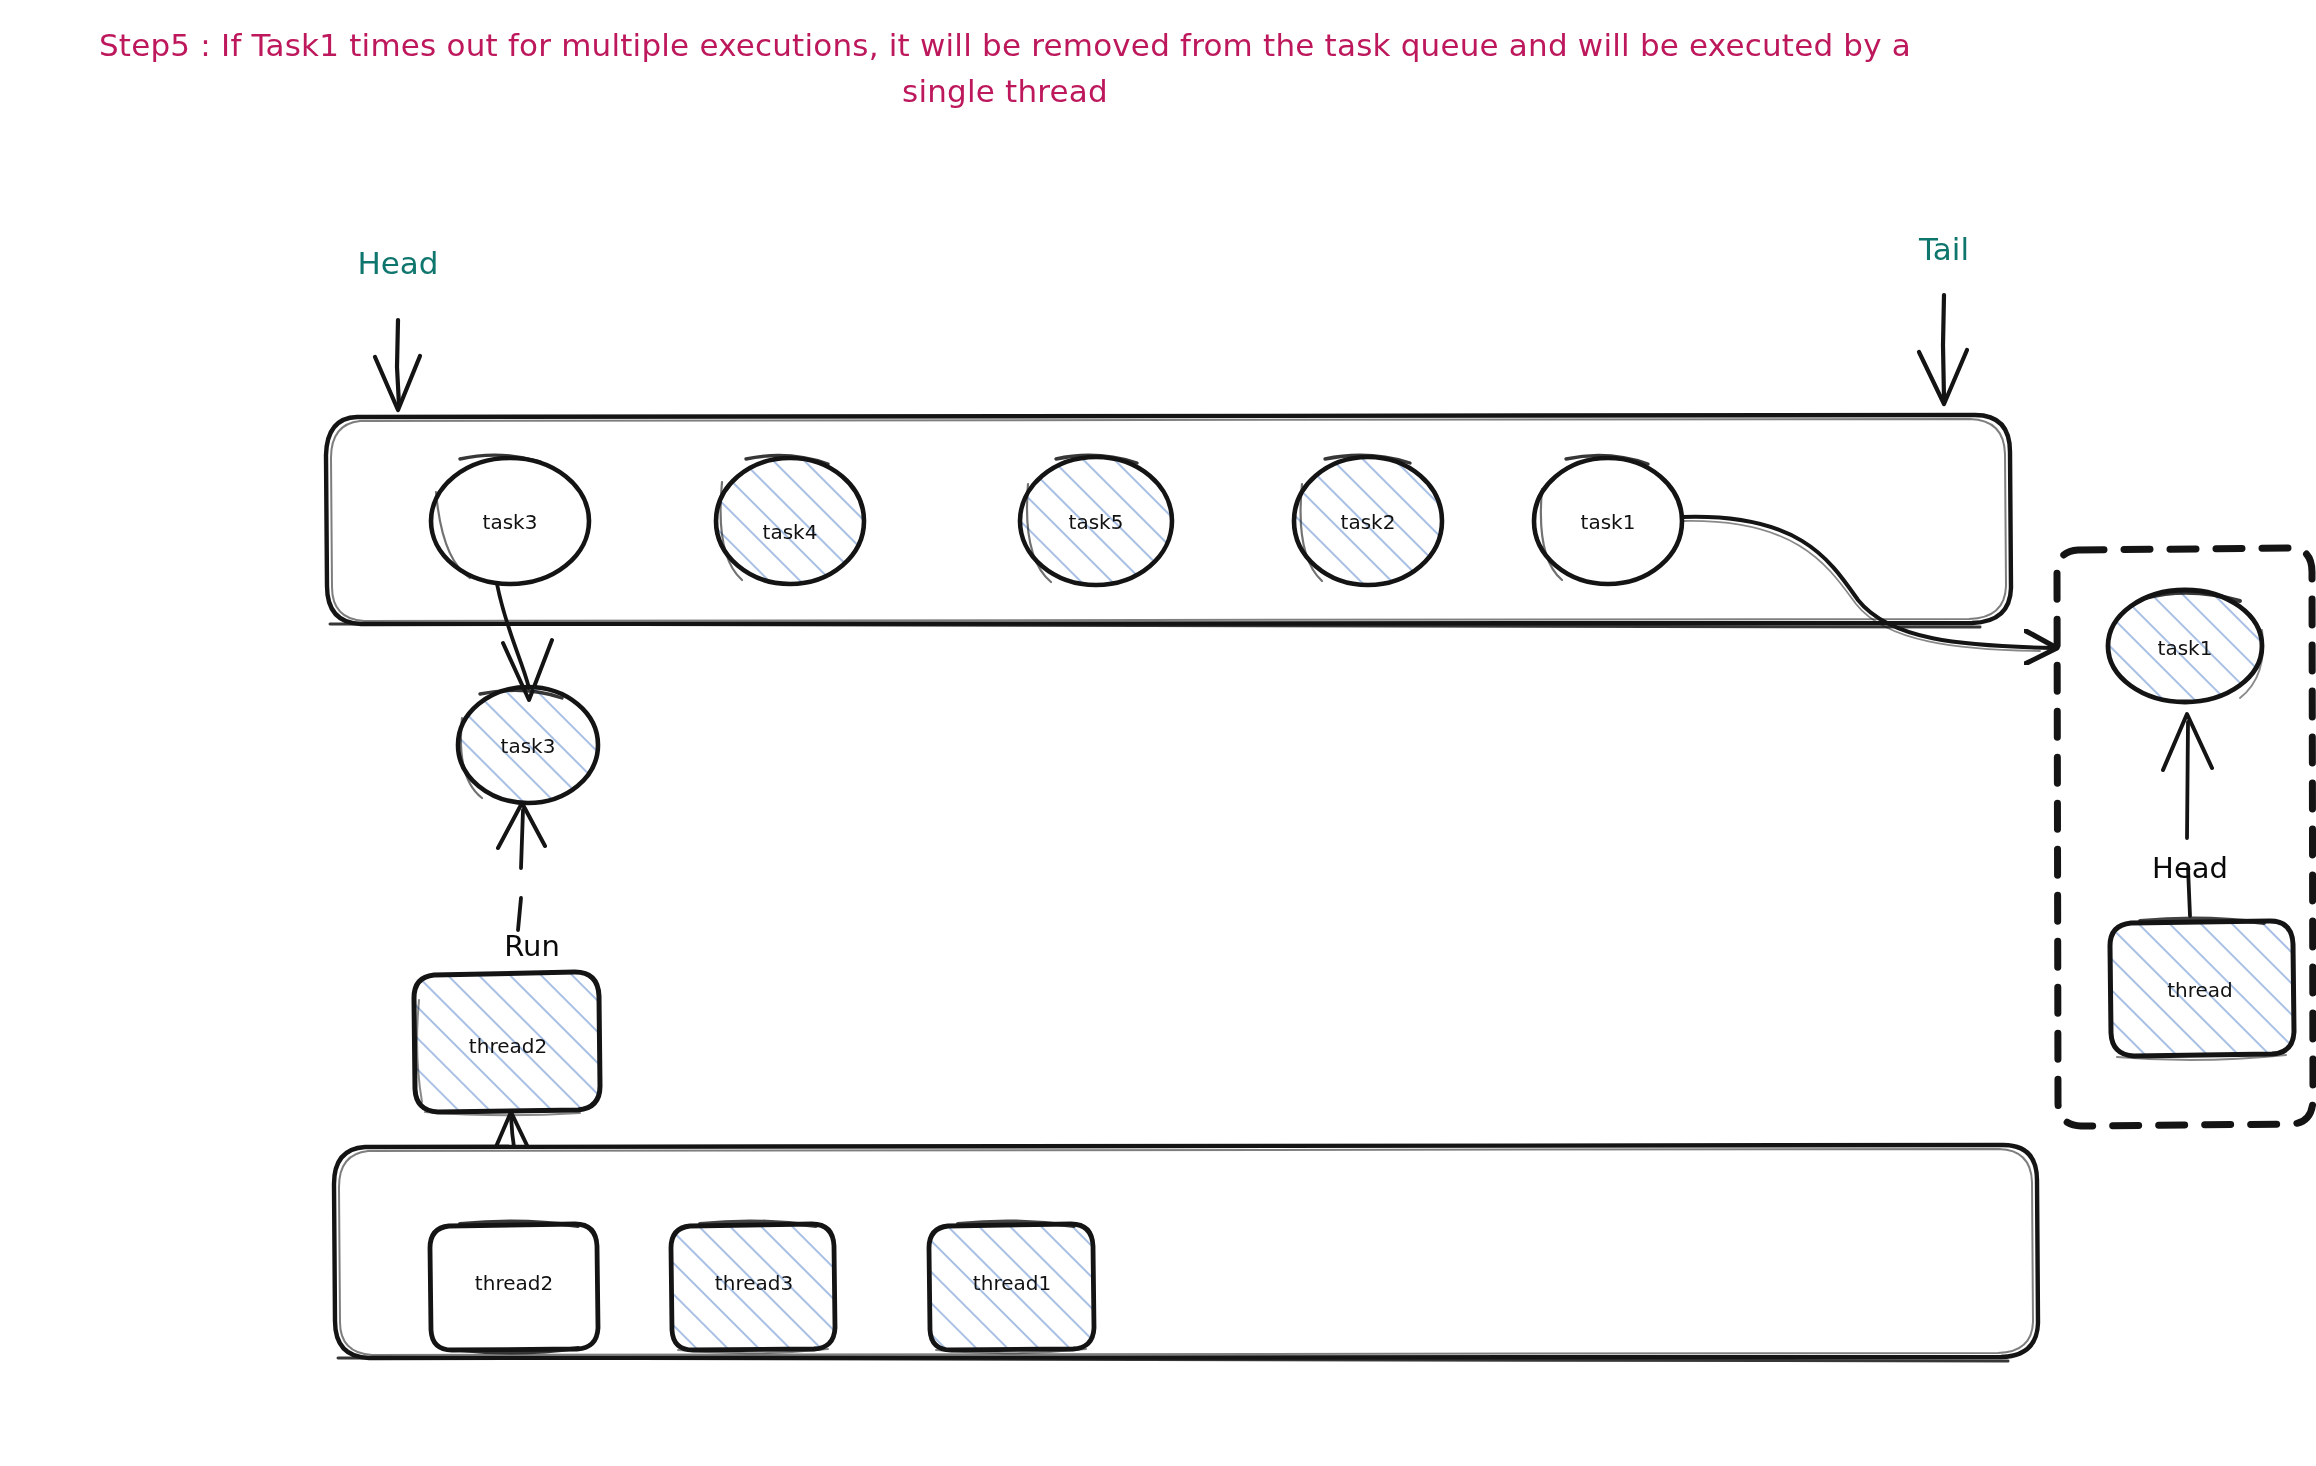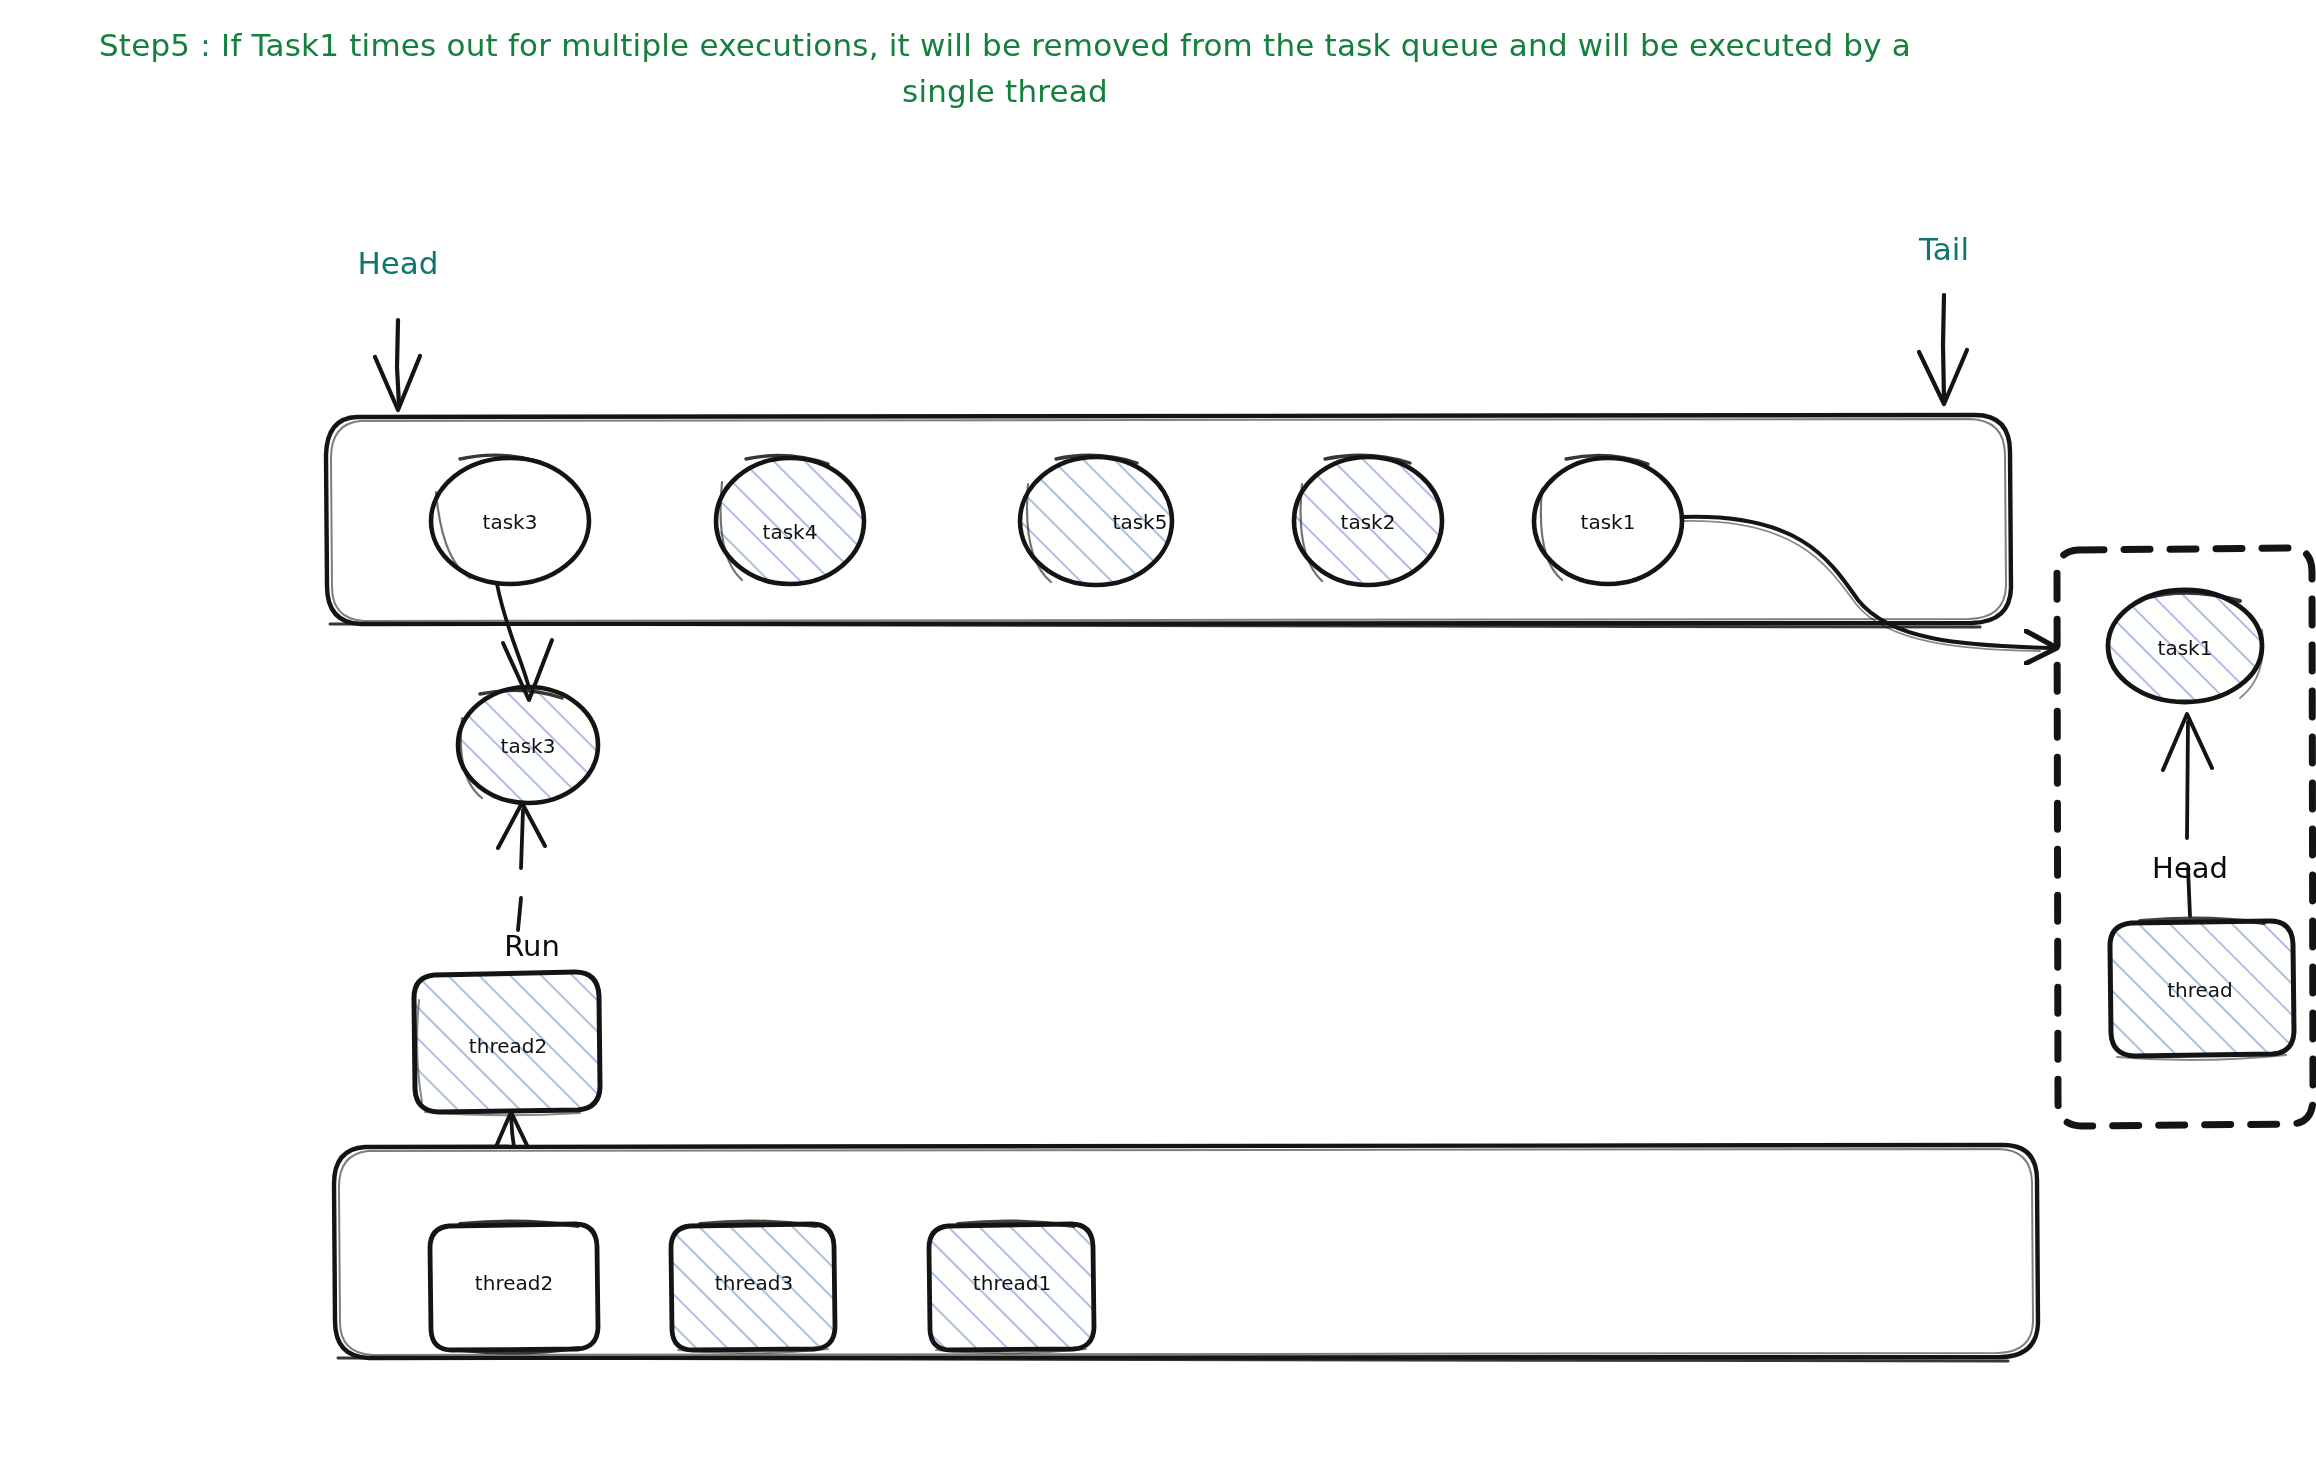--- a/index.html
+++ b/index.html
@@ -28,21 +28,21 @@
   }
   .title-text {
     position: absolute;
     left: 0;
     top: 22px;
     width: 2010px;
     text-align: center;
     font-family: "DejaVu Sans", sans-serif;
     font-size: 31px;
     line-height: 46px;
-    color: #15803d;
+    color: #be185d;
     letter-spacing: 0.2px;
     white-space: pre-line;
   }
   .node-label {
     position: absolute;
     transform: translate(-50%, -50%);
     font-family: "DejaVu Sans", sans-serif;
     font-size: 20px;
     color: #111111;
     white-space: nowrap;
@@ -211,21 +211,21 @@
       </g>
 
     </g>
   </svg>
 
   <div class="anchor-label" style="left:398px; top:263px;">Head</div>
   <div class="anchor-label" style="left:1944px; top:249px;">Tail</div>
 
   <div class="node-label" style="left:510px; top:522px;">task3</div>
   <div class="node-label" style="left:790px; top:532px;">task4</div>
-  <div class="node-label" style="left:1096px; top:522px;margin-left:44px;">task5</div>
+  <div class="node-label" style="left:1096px; top:522px;">task5</div>
   <div class="node-label" style="left:1368px; top:522px;">task2</div>
   <div class="node-label" style="left:1608px; top:522px;">task1</div>
 
   <div class="node-label" style="left:528px; top:746px;">task3</div>
 
   <div class="edge-label" style="left:532px; top:898px;margin-top:48px;">Run</div>
 
   <div class="node-label" style="left:508px; top:1046px;">thread2</div>
 
   <div class="node-label" style="left:514px; top:1283px;">thread2</div>

